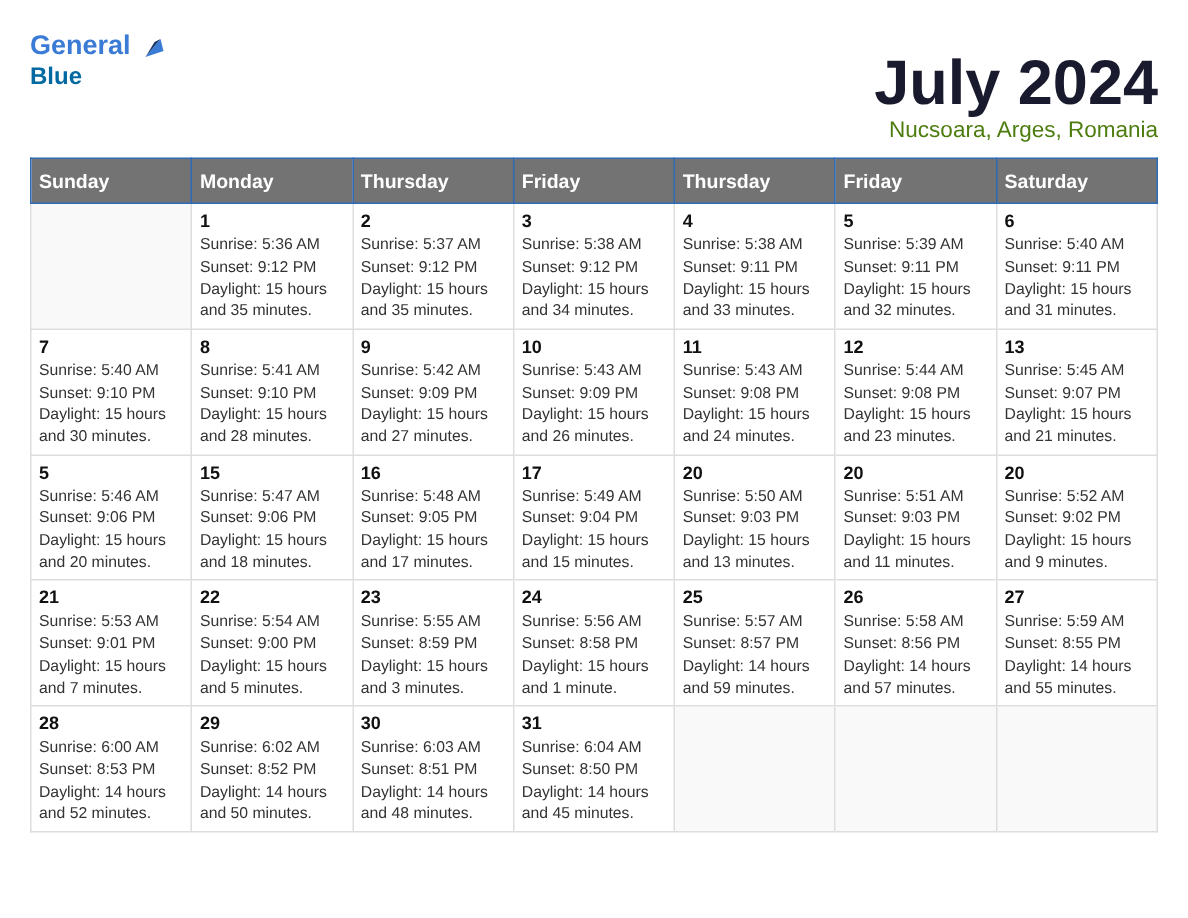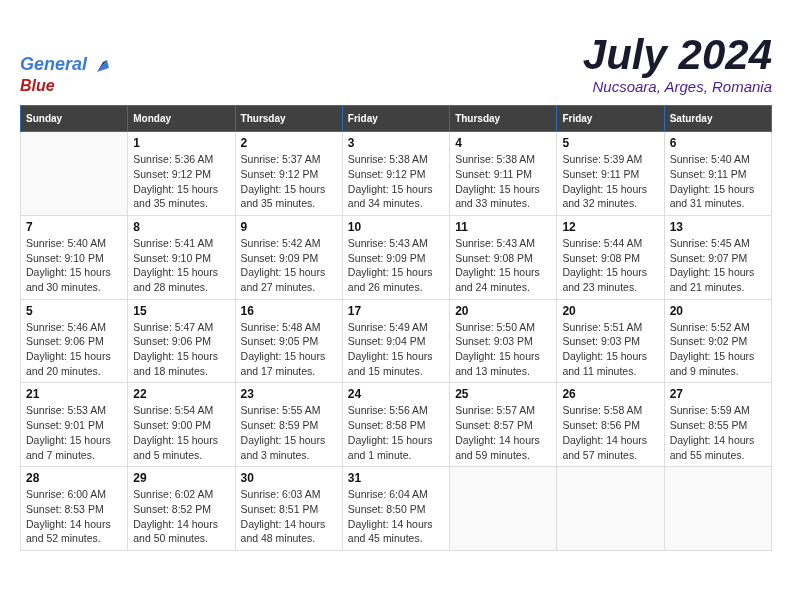--- a/index.html
+++ b/index.html
@@ -6,23 +6,22 @@
     body {
       font-family: Arial, sans-serif;
       background: #fff;
       width: 792px;
       min-height: 612px;
       padding: 20px;
     }
     .header {
       display: flex;
       justify-content: space-between;
-      align-items: flex-end;
+      align-items: flex-start;
       margin-bottom: 10px;
-      font-style: italic;
     }
     .logo {
       display: flex;
       align-items: center;
     }
     .logo-text {
       font-size: 18px;
       font-weight: bold;
       color: #1a1a2e;
       line-height: 1.2;
@@ -35,31 +34,31 @@
     }
     .month-title {
       font-size: 42px;
       font-weight: bold;
       color: #1a1a2e;
       line-height: 1.1;
       margin-top: 12px;
     }
     .subtitle {
       font-size: 15px;
-      color: #4c1d95;
+      color: #4d7c0f;
     }
     .calendar {
       width: 100%;
       border-collapse: collapse;
       border: 1px solid #ccc;
     }
     .calendar th {
-      background-color: #404040;
+      background-color: #737373;
       color: #fff;
-      font-size: 10px;
+      font-size: 13px;
       font-weight: bold;
       padding: 7px 5px;
       text-align: left;
       border: 1px solid #2e6ab5;
     }
     .calendar td {
       vertical-align: top;
       padding: 4px 5px;
       border: 1px solid #ddd;
       width: calc(100% / 7);
@@ -89,21 +88,21 @@
 <div class="header">
   <div class="logo">
     <div style="display:flex;flex-direction:column;line-height:1.1;">
       <div style="display:flex;align-items:center;">
         <span class="logo-text"><span>General</span></span>
         <svg width="22" height="22" viewBox="0 0 22 22" style="margin-left:2px;">
           <polygon points="8,18 18,6 20,14" fill="#3a7bd5"></polygon>
           <polygon points="8,18 14,8 18,6" fill="#1a3a6e"></polygon>
         </svg>
       </div>
-      <span class="logo-text" style="color:#b91c1c;font-size:16px;">Blue</span>
+      <span class="logo-text" style="color:#0369a1;font-size:16px;">Blue</span>
     </div>
   </div>
   <div class="title-area">
     <div class="month-title">July 2024</div>
     <div class="subtitle">Nucsoara, Arges, Romania</div>
   </div>
 </div>
 
 <table class="calendar">
   <thead>

